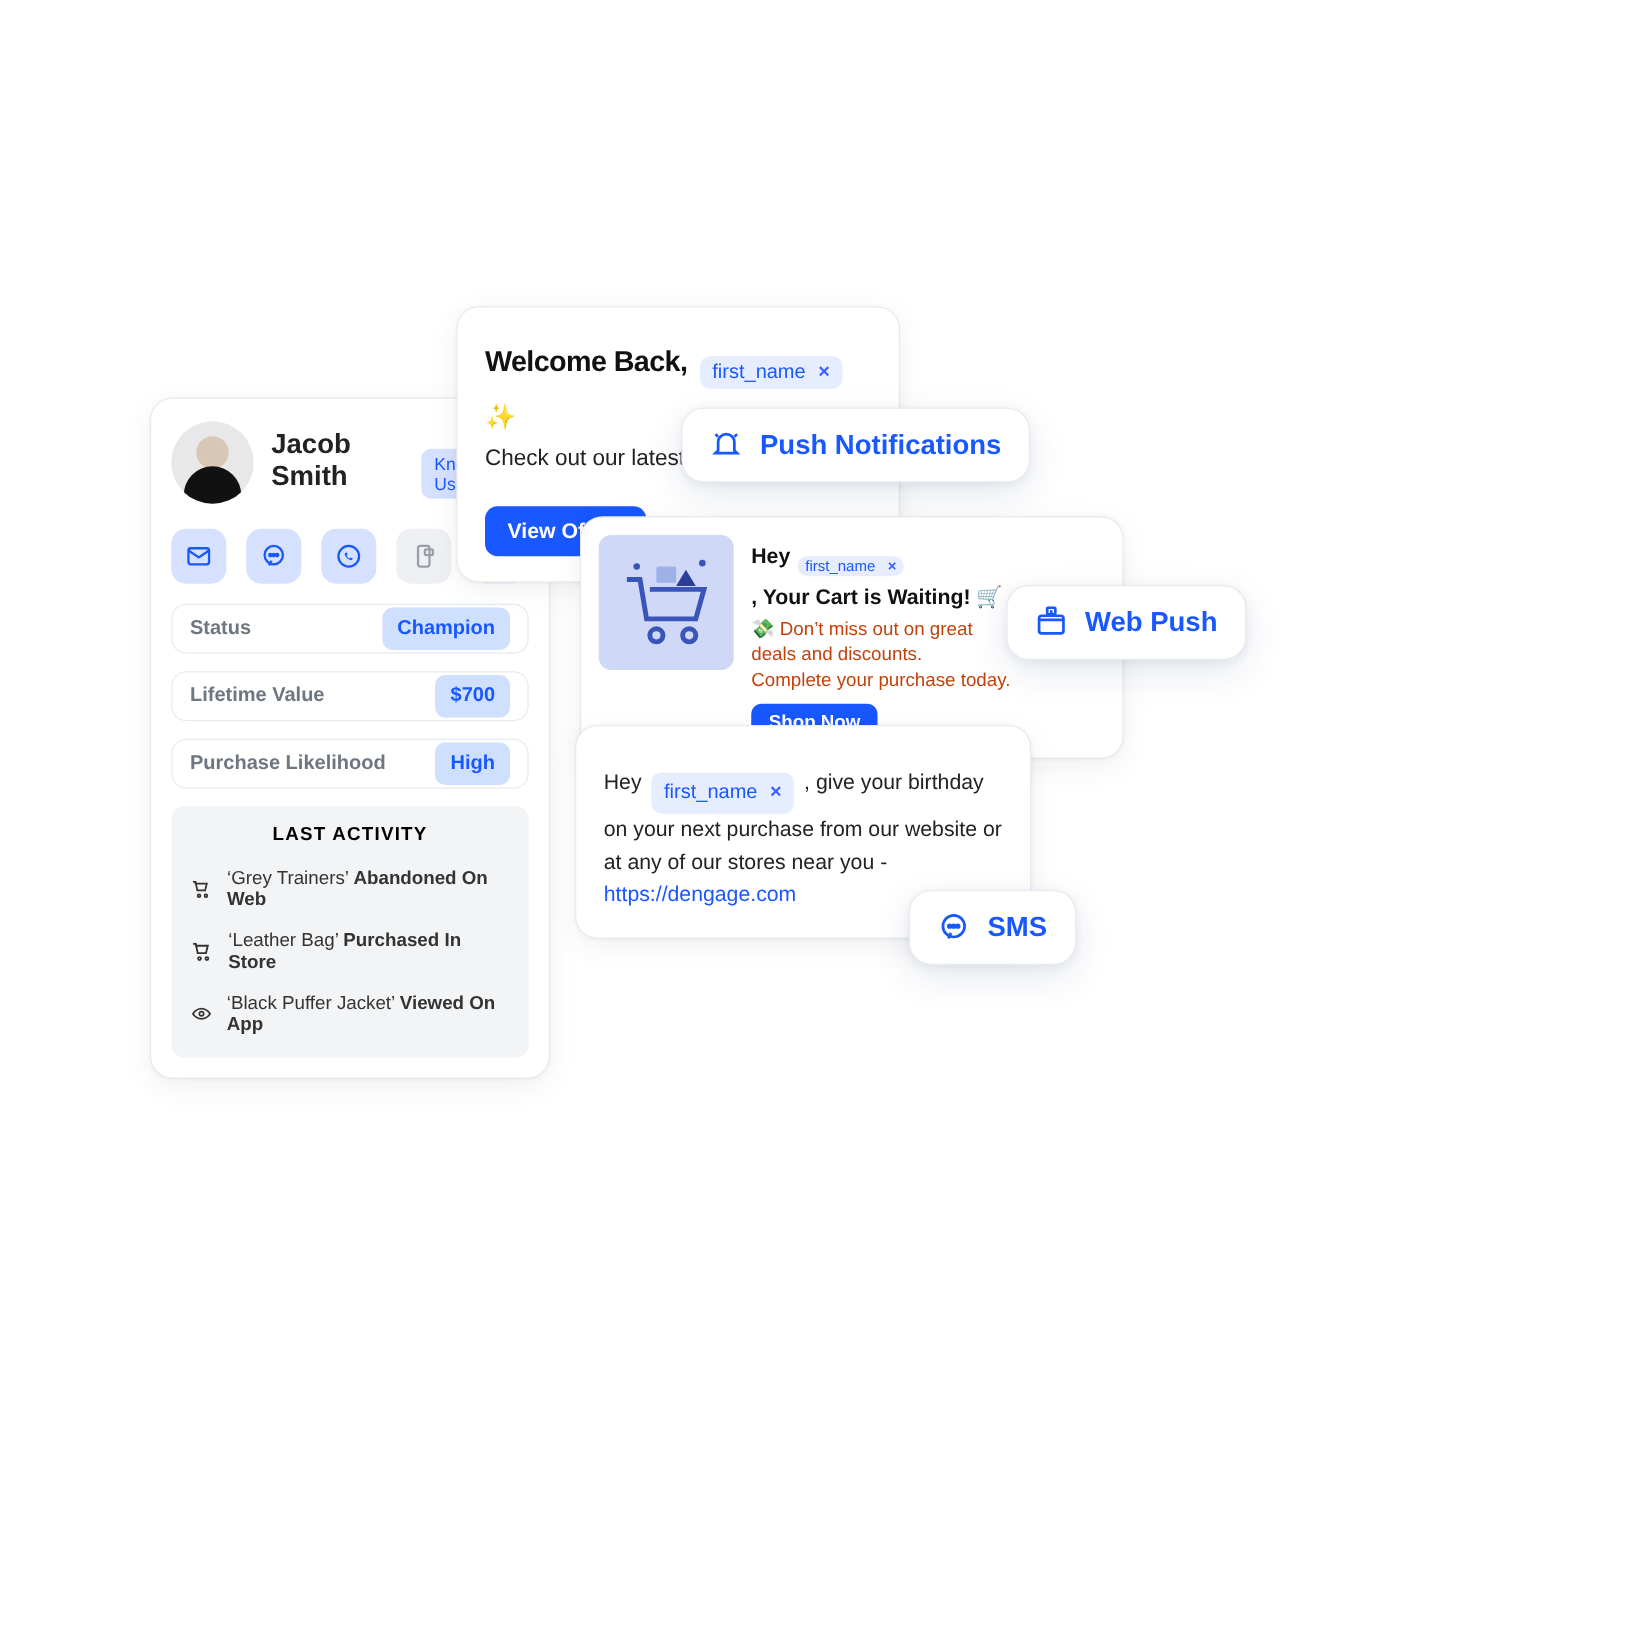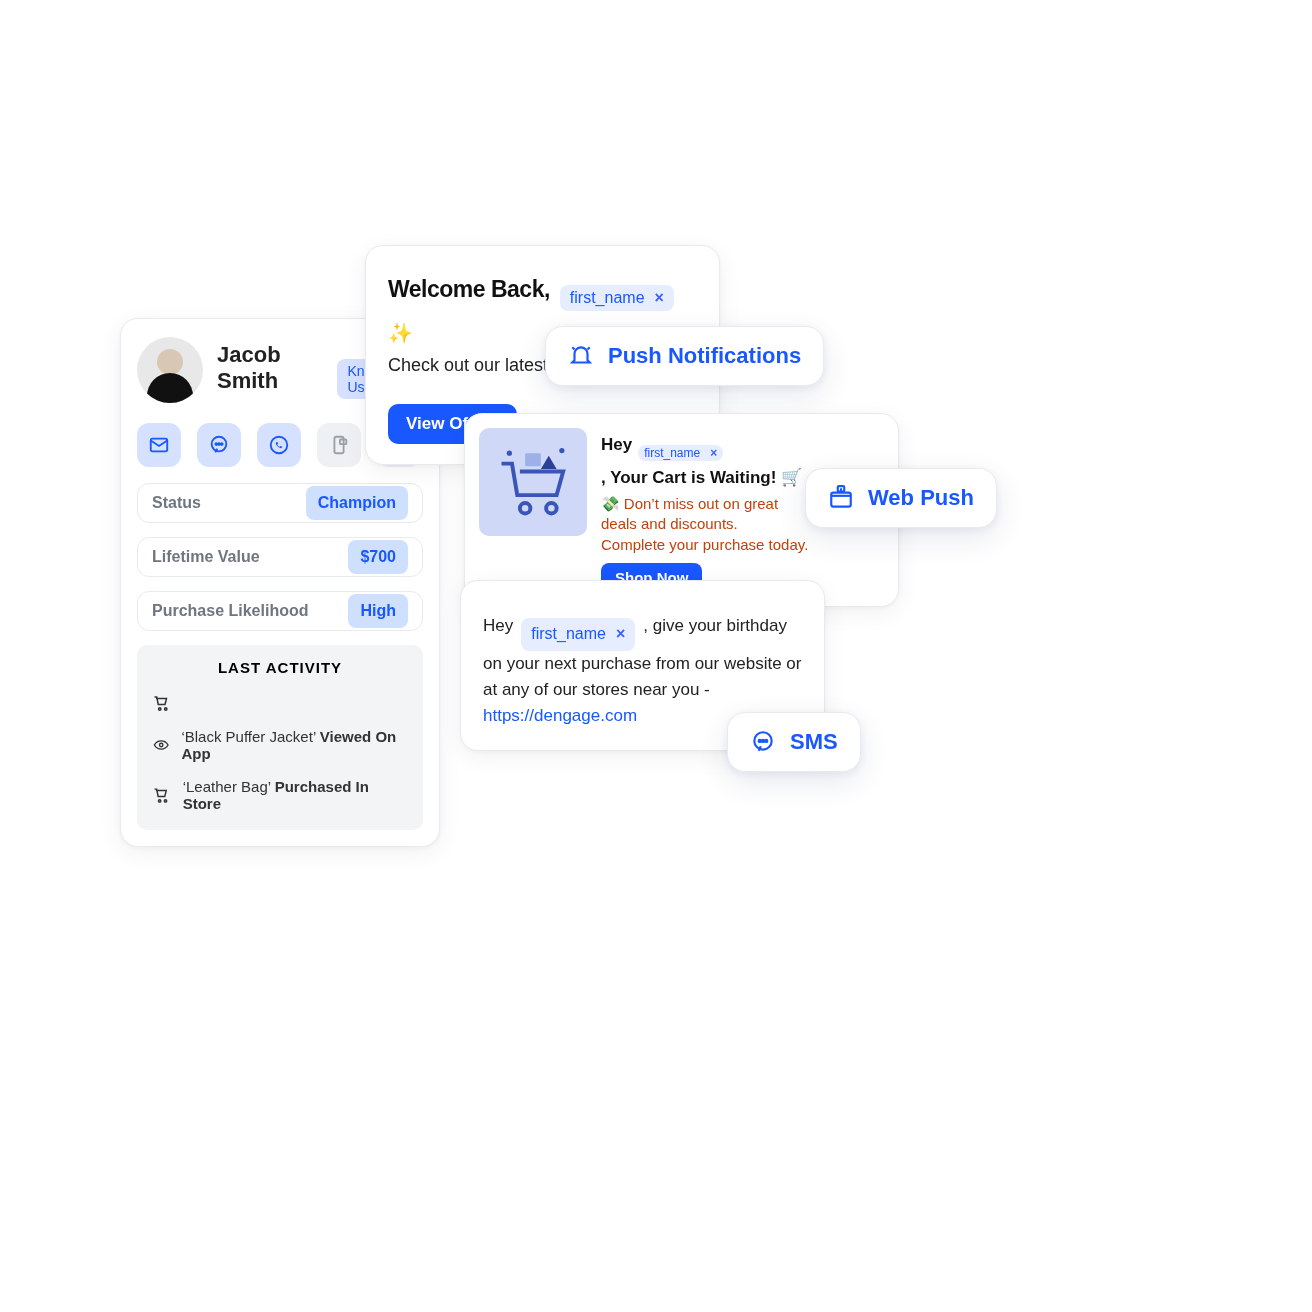--- a/index.html
+++ b/index.html
@@ -103,35 +103,36 @@
   </div>
 
   <div class="actbox">
     <h4>LAST ACTIVITY</h4>
     <div class="actrow">
       <svg width="18" height="18" viewBox="0 0 24 24" fill="none" stroke="#333" stroke-width="2">
             <path d="M4 6h14l-2 8H7L5 4H2"></path>
             <circle cx="9" cy="20" r="1.6"></circle>
             <circle cx="17" cy="20" r="1.6"></circle>
           </svg>
-    </div>
-    <div class="actrow">
-      <svg width="18" height="18" viewBox="0 0 24 24" fill="none" stroke="#333" stroke-width="2">
-            <path d="M2 12s3.5-6 10-6 10 6 10 6-3.5 6-10 6S2 12 2 12z"></path>
-            <circle cx="12" cy="12" r="2.5"></circle>
-          </svg>
-      <span>‘<span>Black Puffer Jacket</span>’ <b>Viewed On App</b></span>
+      <span>‘<span>Grey Trainers</span>’ <b>Abandoned On Web</b></span>
     </div>
     <div class="actrow">
       <svg width="18" height="18" viewBox="0 0 24 24" fill="none" stroke="#333" stroke-width="2">
             <path d="M4 6h14l-2 8H7L5 4H2"></path>
             <circle cx="9" cy="20" r="1.6"></circle>
             <circle cx="17" cy="20" r="1.6"></circle>
           </svg>
       <span>‘<span>Leather Bag</span>’ <b>Purchased In Store</b></span>
+    </div>
+    <div class="actrow">
+      <svg width="18" height="18" viewBox="0 0 24 24" fill="none" stroke="#333" stroke-width="2">
+            <path d="M2 12s3.5-6 10-6 10 6 10 6-3.5 6-10 6S2 12 2 12z"></path>
+            <circle cx="12" cy="12" r="2.5"></circle>
+          </svg>
+      <span>‘<span>Black Puffer Jacket</span>’ <b>Viewed On App</b></span>
     </div>
   </div>
 </div>
 
 <div class="card" style="position:absolute;left:365px;top:245px;width:355px;padding:22px 22px 20px 22px;">
   <div style="display:flex;align-items:center;gap:10px;flex-wrap:wrap;">
     <span style="font-size:23px;font-weight:800;color:#111;letter-spacing:-.5px;">Welcome Back,</span>
     <span class="chip" style="background:var(--chip-bg3);font-size:16px;">
       <span>first_name</span>
           <span class="x">×</span>

